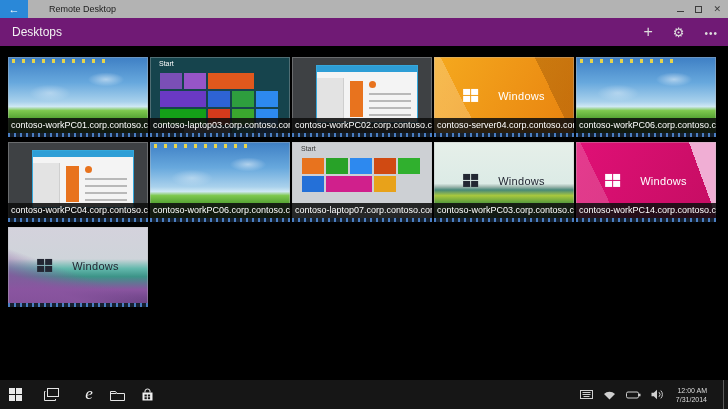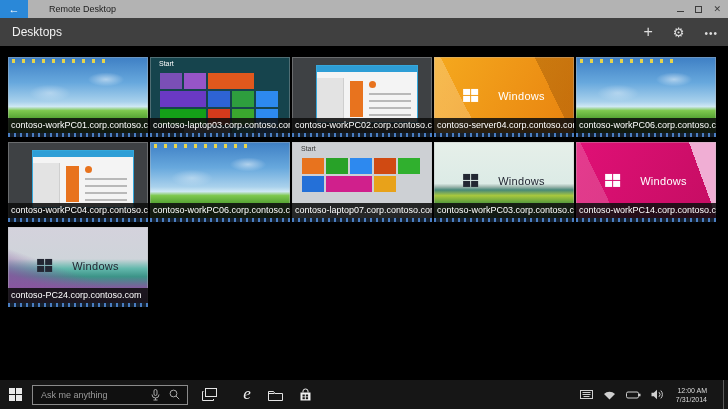--- a/index.html
+++ b/index.html
@@ -12,21 +12,21 @@
     display:flex; align-items:center; }
   .back-btn { width:28px; height:18px; background:#2a88d8; color:#fff; font-size:11px;
     display:flex; align-items:center; justify-content:center; cursor:default; }
   .tb-title { font-size:9px; color:#1d1d1d; margin-left:21px; }
   .tb-controls { margin-left:auto; display:flex; align-items:center; gap:11px; padding-right:7px;
     color:#3c3c3c; font-size:9px; }
   .ctl-max { width:7px; height:7px; border:1px solid #3c3c3c; display:inline-block; }
   .ctl-min { width:7px; border-top:1px solid #3c3c3c; display:inline-block; margin-top:4px; }
 
   
-  .appbar { position:absolute; top:18px; left:0; right:0; height:28px; background:#404040;
+  .appbar { position:absolute; top:18px; left:0; right:0; height:28px; background:#701a75;
     display:flex; align-items:center; color:#f2f2f2; }
   .appbar-title { font-size:12px; margin-left:12px; }
   .appbar-actions { margin-left:auto; display:flex; align-items:center; gap:20px; padding-right:10px; }
   .appbar-actions .act { color:#dedede; display:flex; align-items:center; justify-content:center; }
   .act-add { font-size:16px; font-weight:400; }
   .act-settings { font-size:13px; }
   .act-more { font-size:10px; letter-spacing:1px; padding-top:2px; }
 
   
   .content { position:absolute; top:46px; bottom:29px; left:0; right:0; background:#000;
@@ -272,47 +272,33 @@
       <div class="thumb v-win-teal">
           <div class="wlogo">
             <span class="mark">
               <i></i>
               <i></i>
               <i></i>
               <i></i>
             </span>
             <span class="wtext">Windows</span>
           </div>
-        <div class="label">contoso-PC24.corp.contoso.com</div>
       </div>
     </div>
     </div>
 
   <div class="taskbar">
     <div class="tb-btn start-btn">
       <span class="start-mark">
           <i></i>
           <i></i>
           <i></i>
           <i></i>
         </span>
     </div>
-    <div class="searchbox">
-      <span class="ph">Ask me anything</span>
-      <span class="s-icons">
-        <svg width="9" height="12" viewBox="0 0 9 12">
-          <rect x="3" y="0.5" width="3" height="6" rx="1.5" fill="none" stroke="#aaa"></rect>
-          <path d="M1 5.5 a3.5 3.5 0 0 0 7 0 M4.5 9 v2 M2.5 11 h4" fill="none" stroke="#aaa"></path>
-        </svg>
-        <svg width="11" height="11" viewBox="0 0 11 11">
-          <circle cx="4.5" cy="4.5" r="3.4" fill="none" stroke="#aaa"></circle>
-          <line x1="7" y1="7" x2="10.2" y2="10.2" stroke="#aaa"></line>
-        </svg>
-      </span>
-    </div>
     <div class="tb-btn taskview-btn">
       <svg width="15" height="13" viewBox="0 0 15 13">
         <rect x="3.5" y="0.5" width="11" height="8" fill="none" stroke="#e4e4e4"></rect>
         <path d="M1.5 3.5 h-1 v9 h11 v-1.5" fill="none" stroke="#e4e4e4"></path>
       </svg>
     </div>
     <div class="tb-btn ie-btn">
       <span>e</span>
     </div>
     <div class="tb-btn folder-btn">

